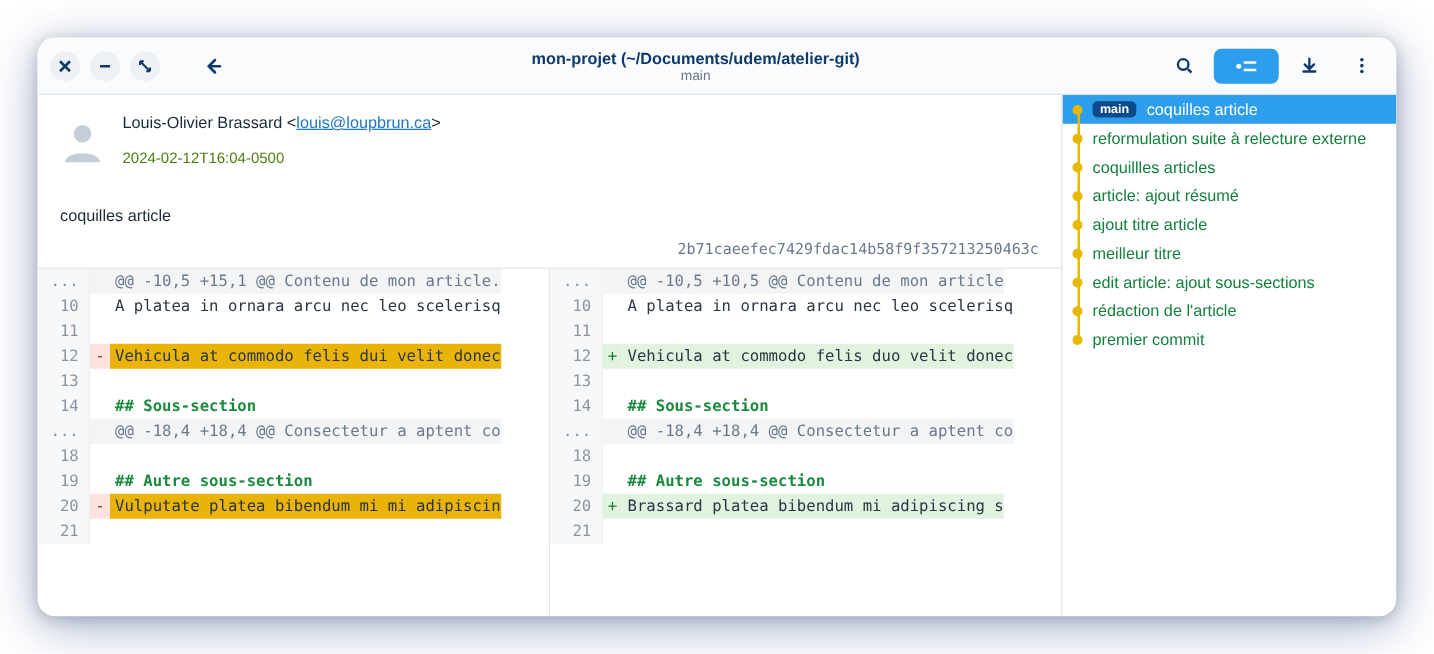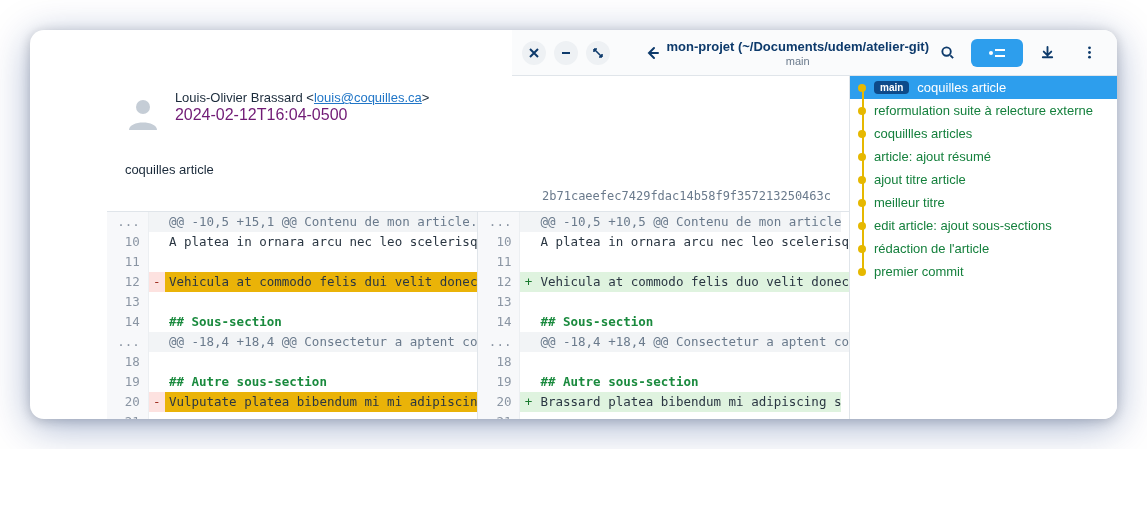--- a/index.html
+++ b/index.html
@@ -3,29 +3,28 @@
 <meta charset="utf-8">
 <style>
 * { margin: 0; padding: 0; box-sizing: border-box; }
 body {
   font-family: -apple-system, BlinkMacSystemFont, "Segoe UI", sans-serif;
   background: #fff;
   padding: 30px;
 }
 .window {
   width: 1087px;
-  height: 389px;
+  height: 463px;
   background: #fff;
   border-radius: 14px;
   box-shadow: 0 8px 40px rgba(0, 40, 120, 0.35), 0 2px 12px rgba(0,0,0,0.2);
   overflow: hidden;
   display: flex;
   flex-direction: column;
   position: relative;
-  align-items: flex-end;
 }
 .titlebar {
   display: flex;
   align-items: center;
   padding: 6px 10px;
   border-bottom: 1px solid #e0e5ea;
   background: #fafbfc;
   height: 46px;
 }
 .titlebar-left {
@@ -116,23 +115,23 @@
 }
 .author-line {
   font-size: 13px;
   color: #1a2a3a;
 }
 .author-email {
   color: #2176c7;
   text-decoration: underline;
 }
 .commit-date {
-  font-size: 16px;
-  color: #701a75;
-  margin-top: 1px;
+  font-size: 12px;
+  color: #4d7c0f;
+  margin-top: 14px;
 }
 .commit-title {
   font-size: 13px;
   color: #1a2a3a;
   padding: 20px 18px 8px 18px;
 }
 .commit-hash {
   font-size: 12px;
   font-family: "SF Mono", Menlo, Consolas, monospace;
   color: #6a7a8c;
@@ -314,21 +313,21 @@
       <div class="commit-header">
         <div class="avatar">
           <svg viewBox="0 0 36 36">
             <circle cx="18" cy="13" r="7" fill="#c5cdd6"></circle>
             <path d="M4 36 C4 26, 32 26, 32 36 Z" fill="#c5cdd6"></path>
           </svg>
         </div>
         <div class="commit-meta">
           <div class="author-line">
             <span>Louis-Olivier Brassard</span>
-            &lt;<a class="author-email">louis@coquilles.ca</a>&gt;
+            &lt;<a class="author-email">louis@loupbrun.ca</a>&gt;
           </div>
           <div class="commit-date">2024-02-12T16:04-0500</div>
         </div>
       </div>
       <div class="commit-title">coquilles article</div>
       <div class="commit-hash">2b71caeefec7429fdac14b58f9f357213250463c</div>
 
       <div class="diff-area">
         <div class="diff-side" id="diff-left">
             <div class="diff-row hunk">

